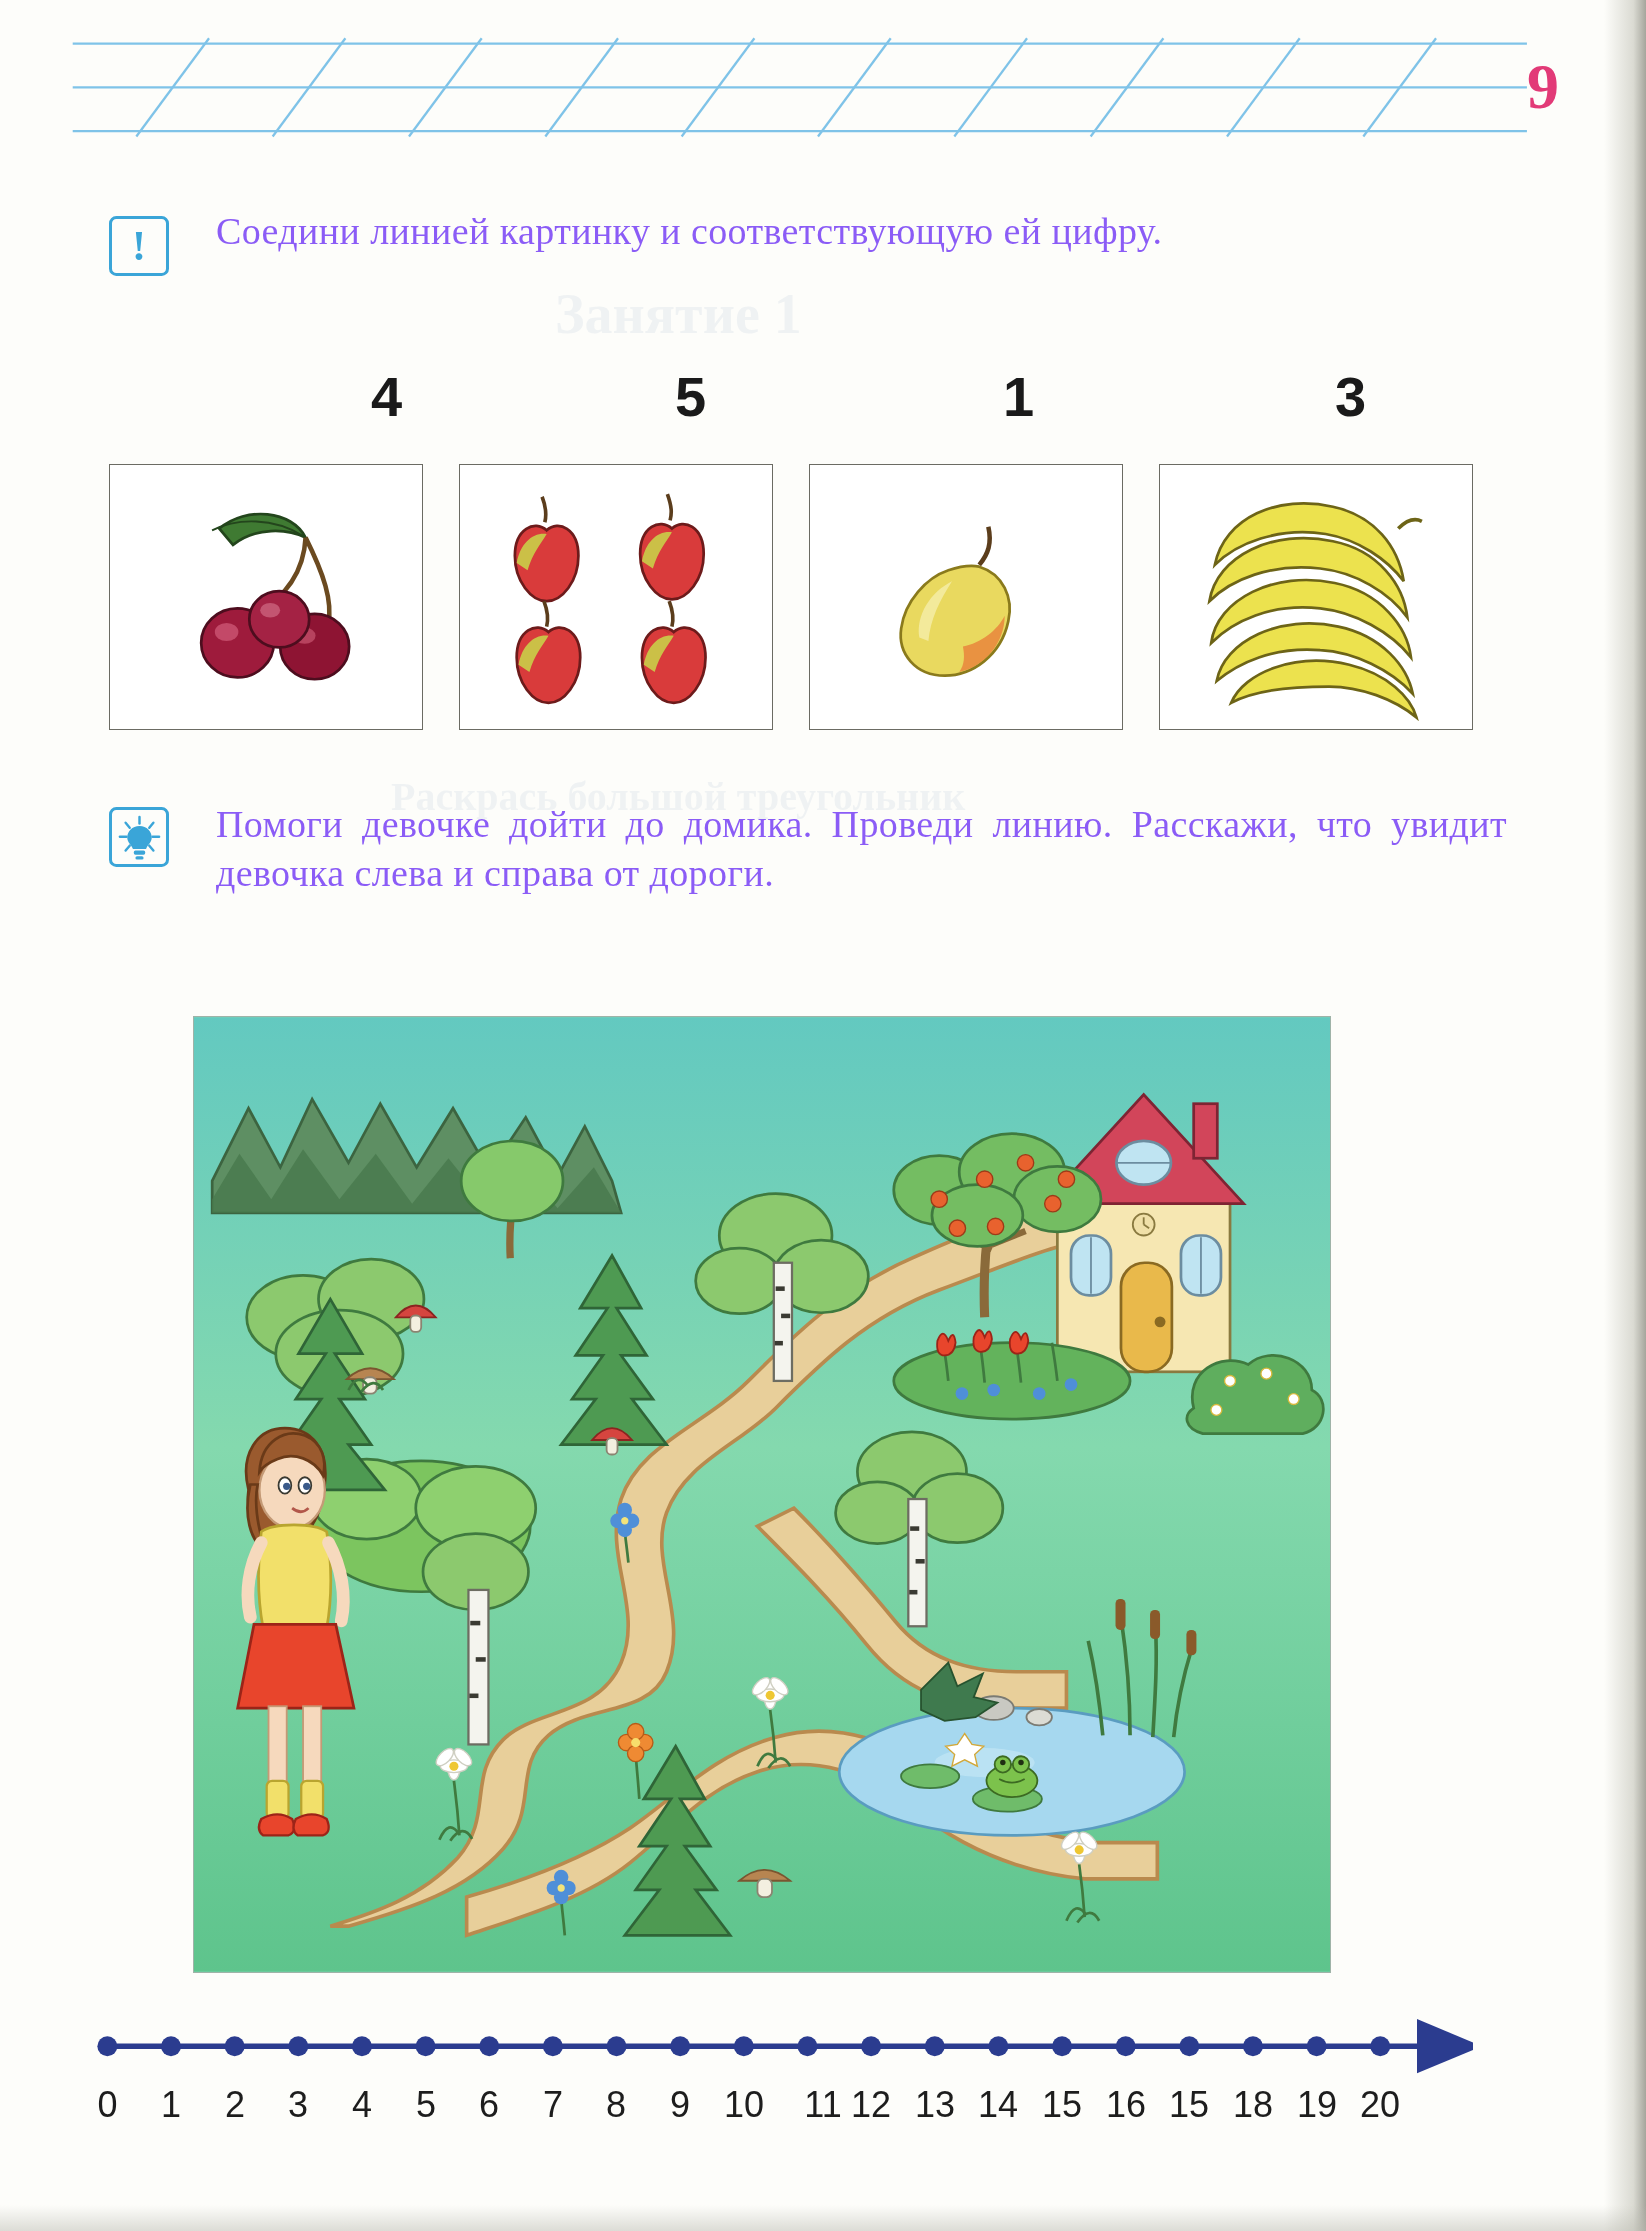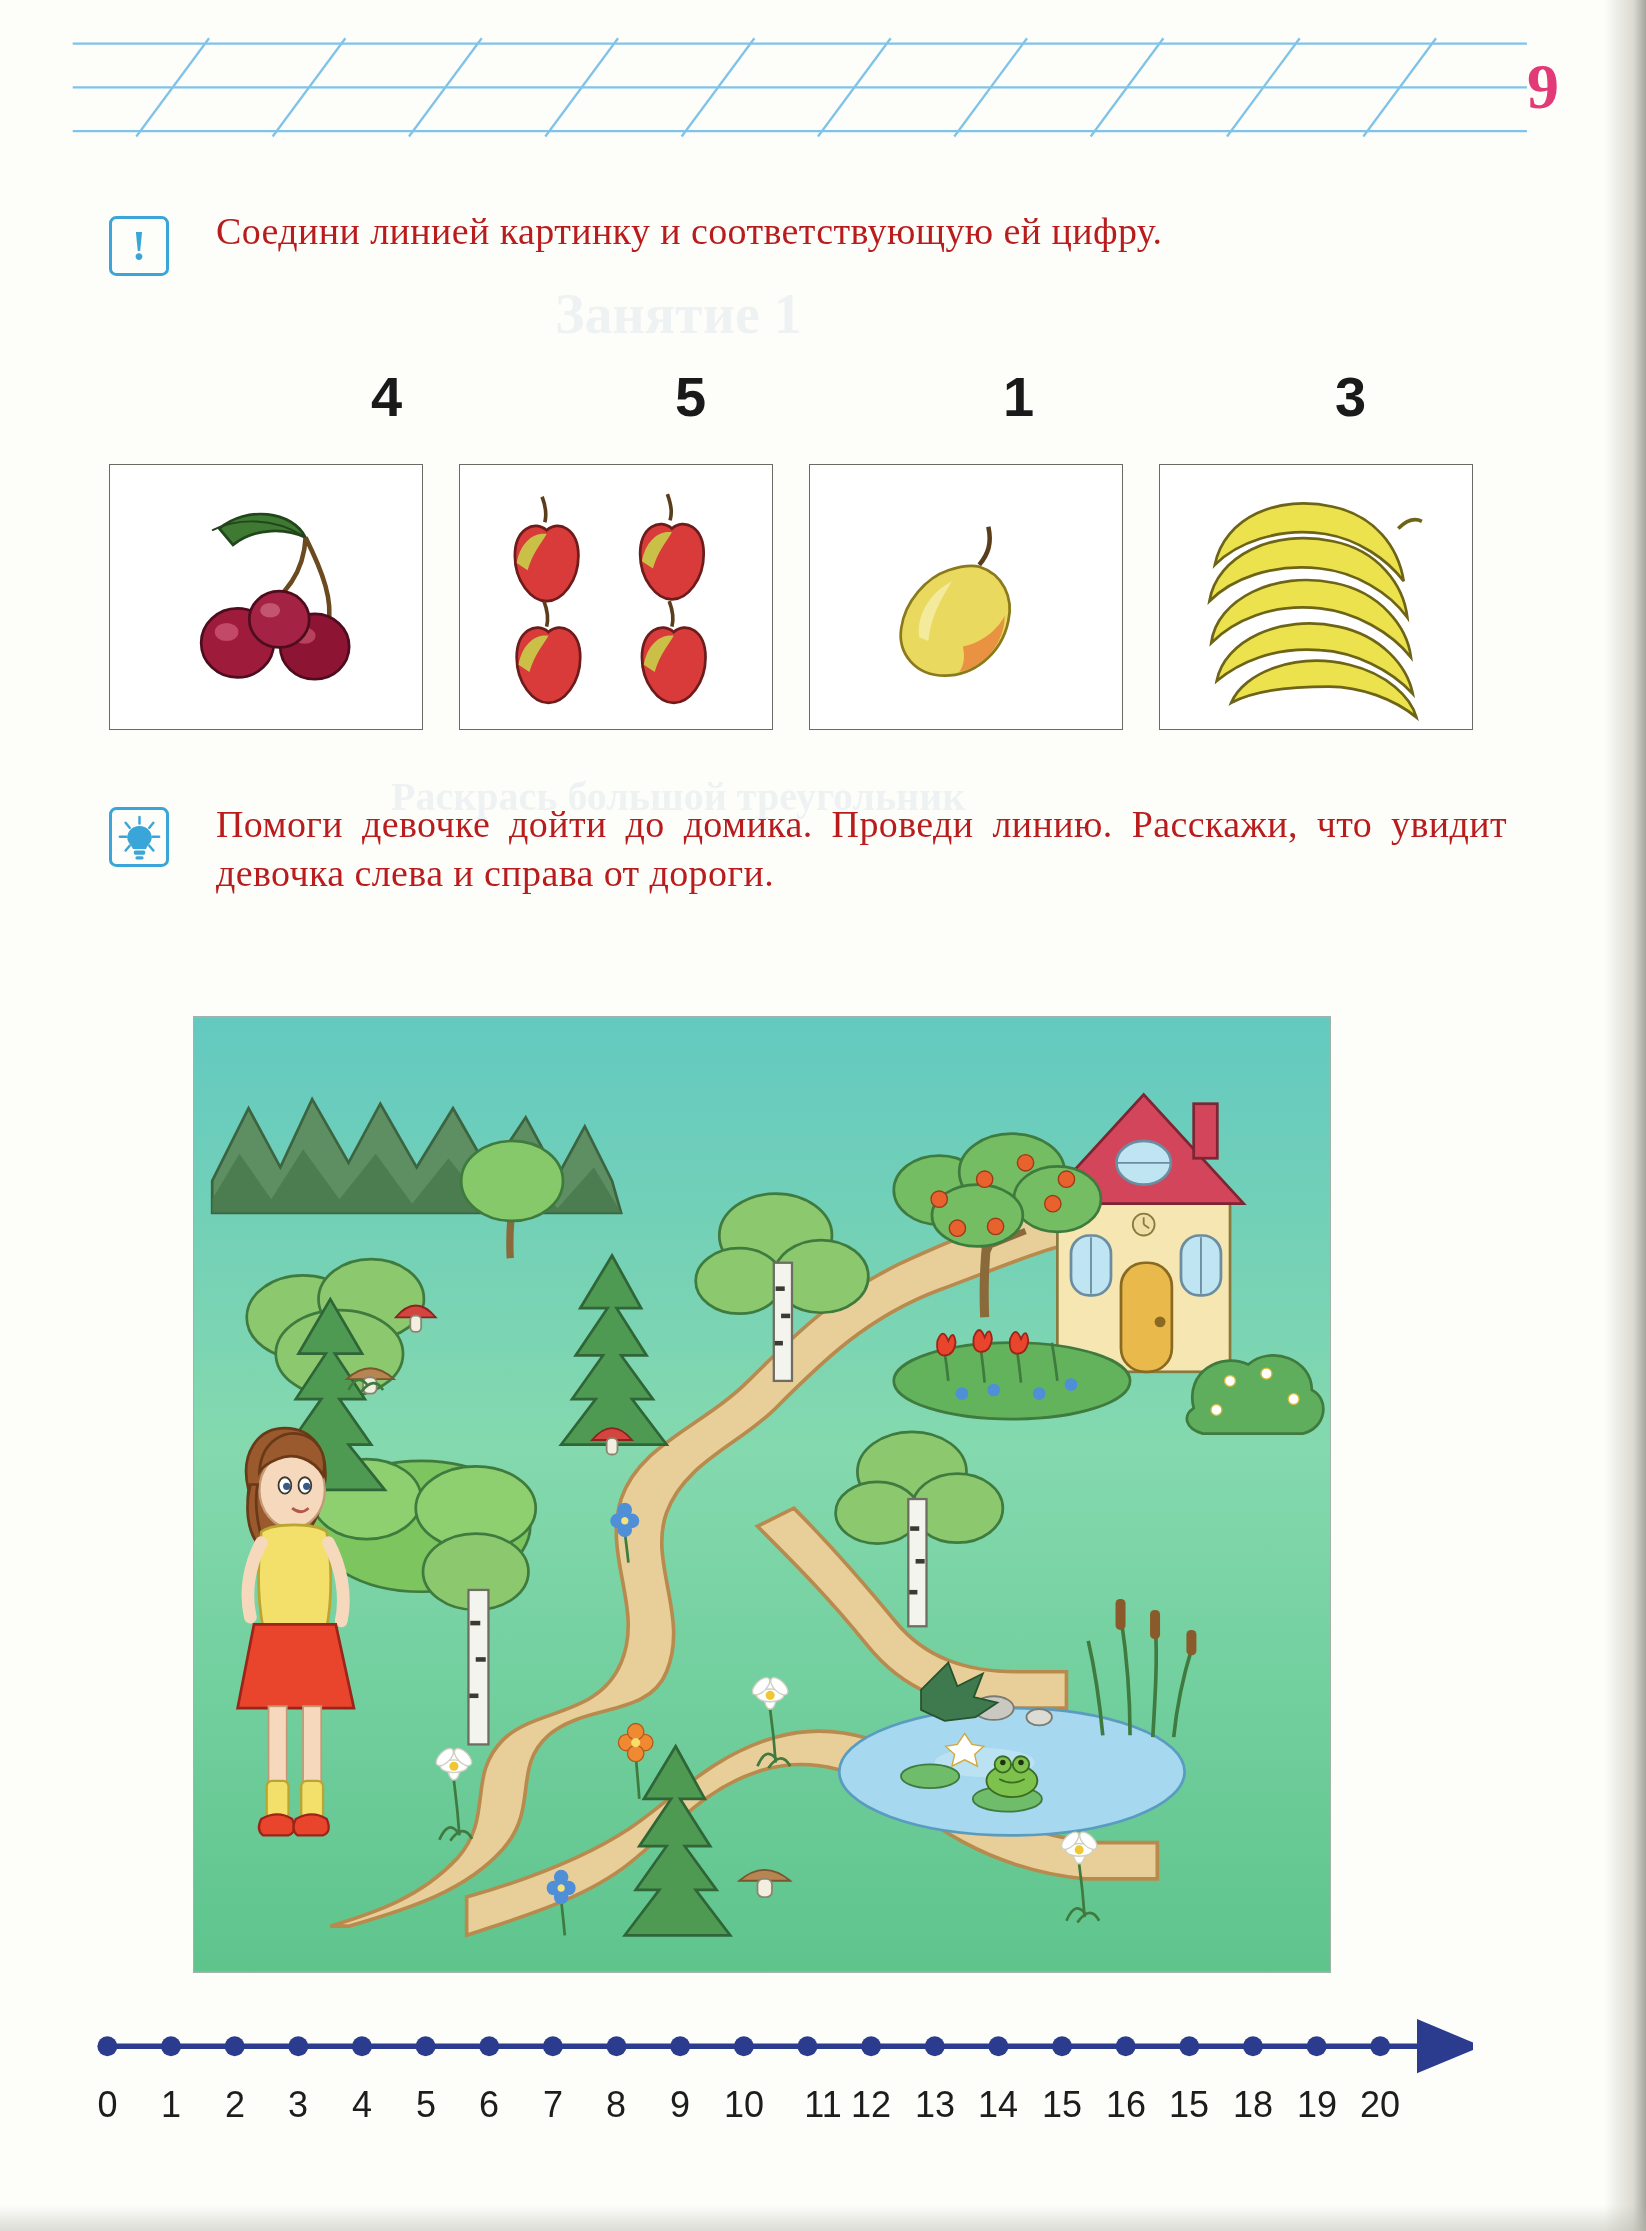--- a/index.html
+++ b/index.html
@@ -88,21 +88,21 @@
     color: #3aa5d8;
     font-size: 42px;
     font-weight: bold;
     font-family: "Liberation Serif", serif;
     line-height: 1;
   }
   .task-text {
     font-family: "Liberation Serif", serif;
     font-size: 38px;
     line-height: 1.28;
-    color: #b91c1c;
+    color: #8b5cf6;
     letter-spacing: 0.4px;
   }
 
   
   #task1 { top: 207px; left: 109px; width: 1418px; }
   #task1 .task-icon { top: 9px; left: 0; }
   #task1 .task-text {
     margin-left: 107px;
     width: 1273px;
   }

